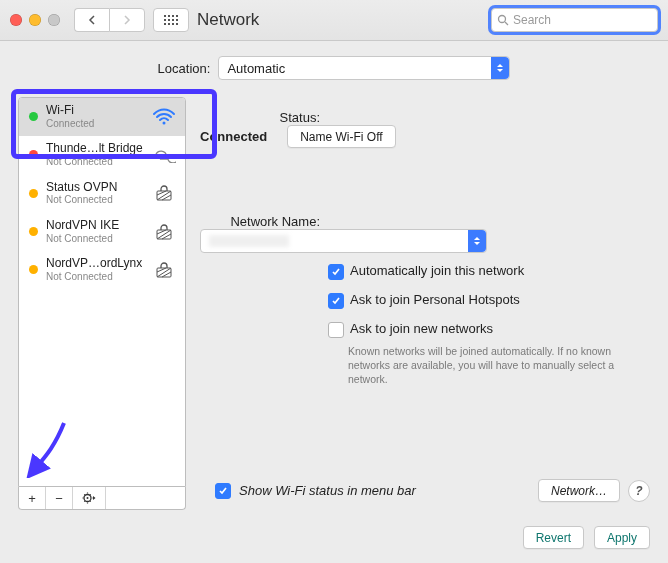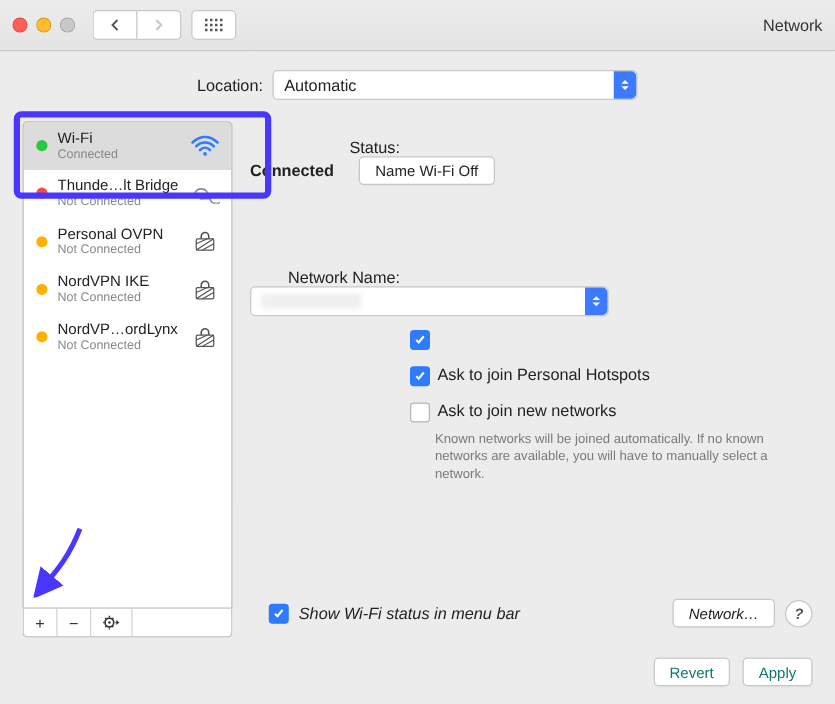--- a/index.html
+++ b/index.html
@@ -29,21 +29,21 @@
   .tb-btn{
     height:22px; min-width:26px;
     background:#fff; border:1px solid #c9c9c9; border-radius:4px;
     display:flex; align-items:center; justify-content:center;
     padding:0 4px; font-size:12px; color:#555; cursor:default;
   }
   .seg-left{border-top-right-radius:0;border-bottom-right-radius:0;border-right:none}
   .seg-right{border-top-left-radius:0;border-bottom-left-radius:0}
   .grid-icon{ display:grid; grid-template-columns:repeat(4,2px); grid-template-rows:repeat(3,2px); gap:2px; }
   .grid-icon i{width:2px;height:2px;background:#555;display:block}
-  .title { flex:1; text-align:right; font-size:13px; color:#333; }
+  .title { flex:1; text-align:left; font-size:17px; color:#333; }
   .search{
     width:155px; height:22px;
     border:1px solid #c8c8c8; border-radius:4px; background:#fff;
     display:flex; align-items:center; padding:0 5px; gap:4px;
     box-shadow:0 0 0 3px rgba(64,120,255,.9);
   }
   .search svg{flex:none}
   .search span{ color:#9a9a9a; font-size:12px; }
 
   
@@ -184,20 +184,27 @@
         <i></i>
         <i></i>
         <i></i>
         <i></i>
         <i></i>
         <i></i>
         <i></i>
     </div>
   </div>
   <div class="title">Network</div>
+  <div class="search">
+    <svg width="12" height="12" viewBox="0 0 12 12">
+        <circle cx="5" cy="5" r="3.5" fill="none" stroke="#9a9a9a" stroke-width="1.3"></circle>
+        <line x1="8" y1="8" x2="11" y2="11" stroke="#9a9a9a" stroke-width="1.3"></line>
+      </svg>
+    <span>Search</span>
+  </div>
 </div>
 
 <div class="location-row">
   <span>Location:</span>
   <div class="dropdown">
     <span>Automatic</span>
     <div class="caret"></div>
   </div>
 </div>
 
@@ -228,21 +235,21 @@
         <div class="sicon">
           <svg width="24" height="16" viewBox="0 0 24 16">
               <path d="M4 8a5 4 0 1 1 4 4h8a5 4 0 1 0 4-4" fill="none" stroke="#888" stroke-width="1.3"></path>
             </svg>
         </div>
       </div>
 
       <div class="service">
         <span class="sdot orange"></span>
         <div class="stxt">
-          <div class="name">Personal OVPN</div>
+          <div class="name">Status OVPN</div>
           <div class="sub">Not Connected</div>
         </div>
         <div class="sicon">
           <svg width="22" height="18" viewBox="0 0 22 18">
               <rect x="4" y="7" width="14" height="9" rx="1" fill="#fff" stroke="#555"></rect>
               <path d="M4 16 L18 7 M4 11 L13 7 M9 16 L18 11" stroke="#555" stroke-width="1"></path>
               <path d="M8 7V5a3 3 0 0 1 6 0v2" fill="none" stroke="#555" stroke-width="1.3"></path>
             </svg>
         </div>
       </div>
@@ -318,20 +325,21 @@
         </div>
       </div>
     </div>
 
     <div class="chk-row">
       <div class="chk on">
         <svg width="10" height="10" viewBox="0 0 10 10">
             <path d="M2 5l2 2 4-5" fill="none" stroke="#fff" stroke-width="1.7"></path>
           </svg>
       </div>
+      <span>Automatically join this network</span>
     </div>
 
     <div class="chk-row" style="margin-top:12px">
       <div class="chk on">
         <svg width="10" height="10" viewBox="0 0 10 10">
             <path d="M2 5l2 2 4-5" fill="none" stroke="#fff" stroke-width="1.7"></path>
           </svg>
       </div>
       <span>Ask to join Personal Hotspots</span>
     </div>

